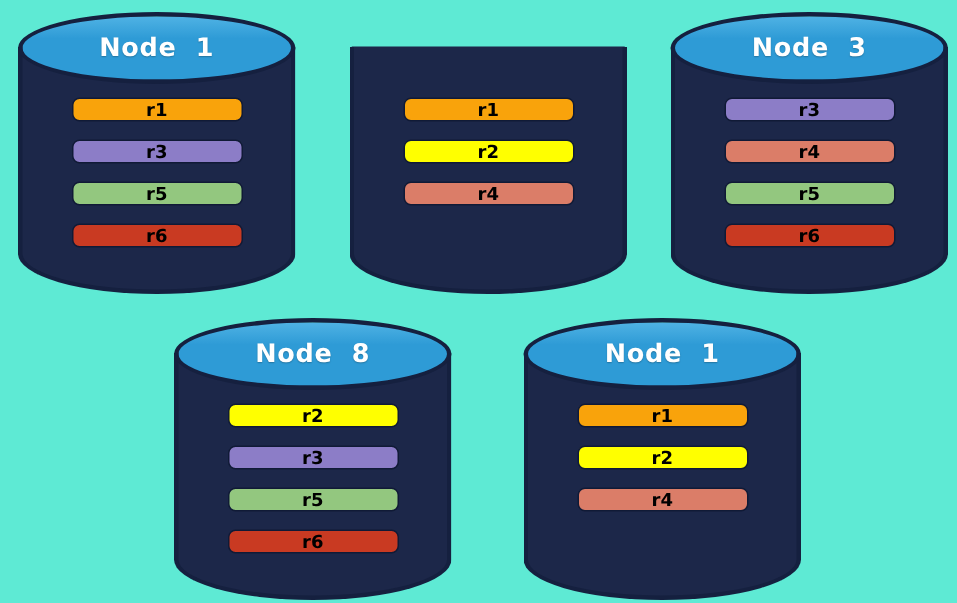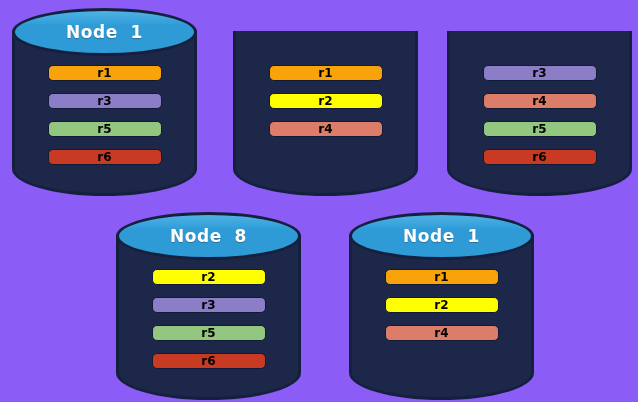--- a/index.html
+++ b/index.html
@@ -6,21 +6,21 @@
     --navy:#1C2749;
     --outline:#15203F;
     --ellipse:#2E9BD6;
     --ellipse-hi:#4FB2E4;
     --bar-border:#101A36;
   }
   html,body{margin:0;padding:0;background:#ffffff;}
   .canvas{
     position:relative;
     width:638px;height:402px;
-    background:#8b5cf6;
+    background:#5eead4;
     font-family:"DejaVu Sans","Liberation Sans",sans-serif;
     overflow:hidden;
     text-align:center;
   }
   .cylinder{position:absolute;width:185px;height:188px;}
   .cyl-body{
     position:absolute;left:0;right:0;top:23px;bottom:0;
     background:var(--navy);
     border:3px solid var(--outline);
     border-top:none;
@@ -92,20 +92,23 @@
     <div class="cyl-body"></div>
     <div class="bars">
         <div class="bar" style="background: rgb(249, 163, 11);">r1</div>
         <div class="bar" style="background: rgb(255, 255, 0);">r2</div>
         <div class="bar" style="background: rgb(219, 125, 104);">r4</div>
       </div>
   </div>
 
   <div class="cylinder pos-2">
     <div class="cyl-body"></div>
+    <div class="cyl-top">
+      <span class="node-label">Node  3</span>
+    </div>
     <div class="bars">
         <div class="bar" style="background: rgb(140, 125, 199);">r3</div>
         <div class="bar" style="background: rgb(219, 125, 104);">r4</div>
         <div class="bar" style="background: rgb(147, 199, 127);">r5</div>
         <div class="bar" style="background: rgb(201, 58, 34);">r6</div>
       </div>
   </div>
 
   <div class="cylinder pos-3">
     <div class="cyl-body"></div>

